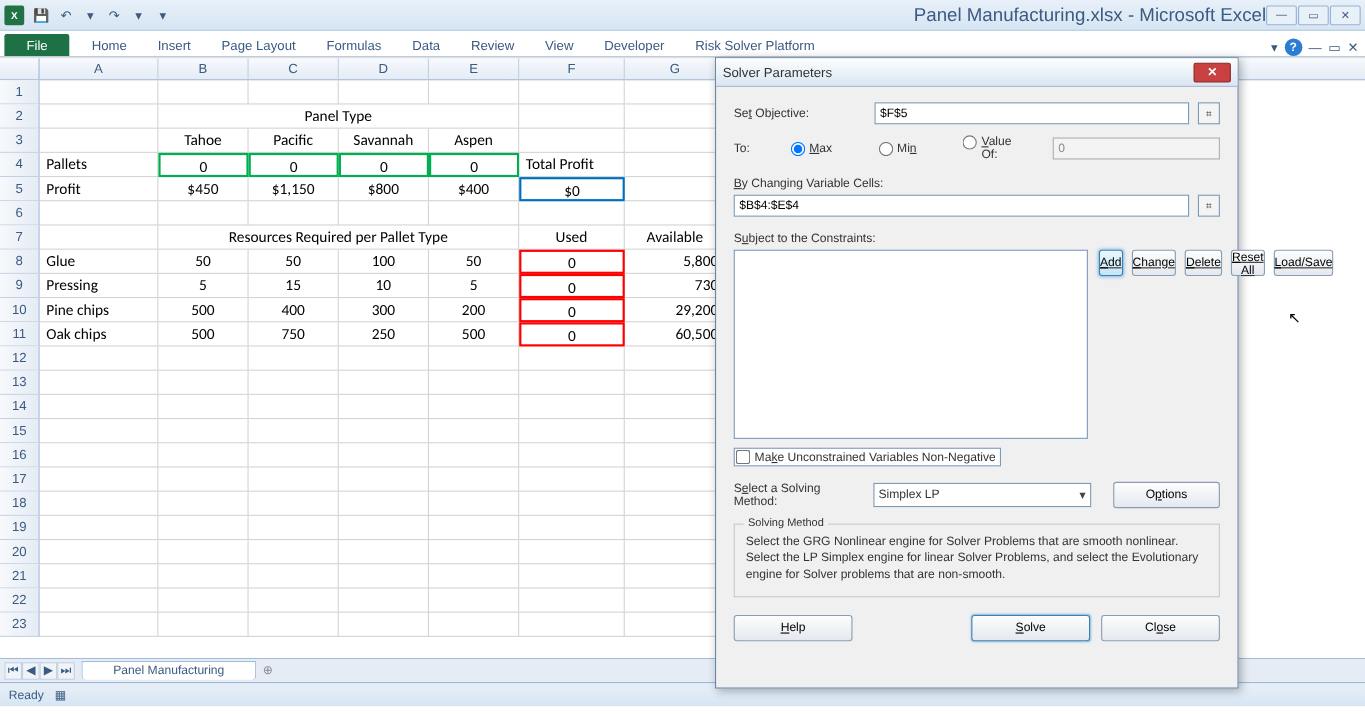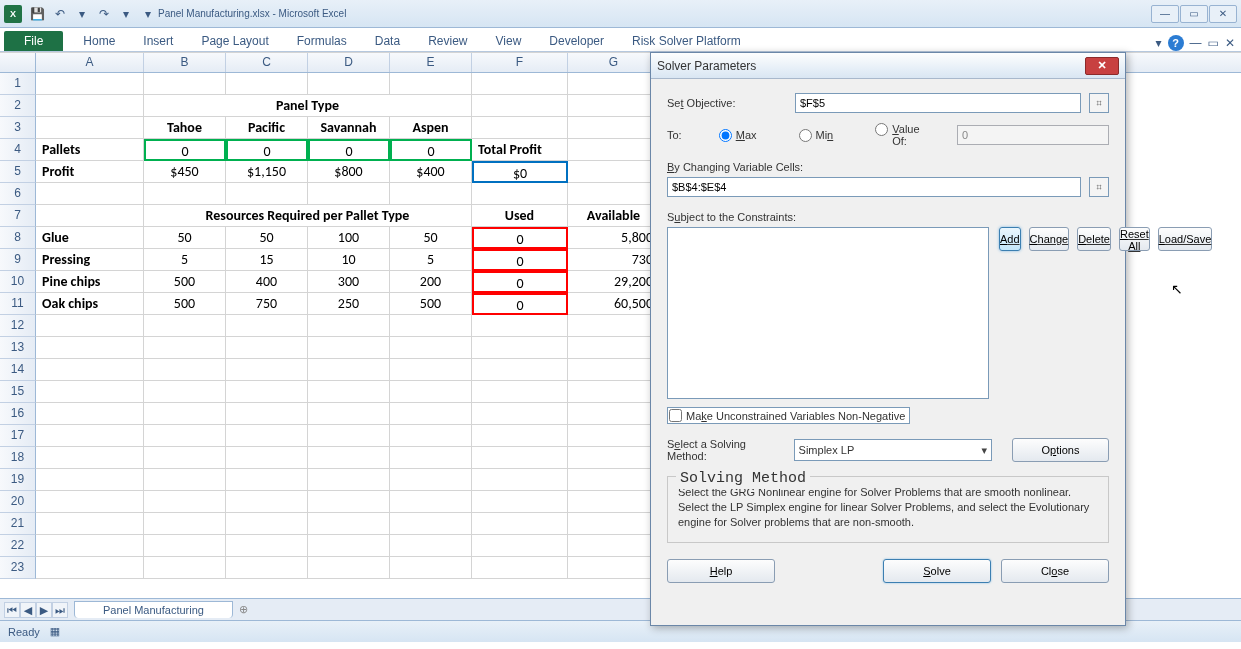--- a/index.html
+++ b/index.html
@@ -3,41 +3,41 @@
 <meta charset="utf-8">
 <style>
 * { box-sizing: border-box; margin: 0; padding: 0; font-family: "Segoe UI", Tahoma, sans-serif; }
 body { background: #fff; width: 1241px; height: 649px; overflow: hidden; position: relative; font-size: 12px; }
 
 
 .titlebar { height: 28px; background: linear-gradient(#e8f0f8,#d6e5f3); border-bottom: 1px solid #9db8d6; display: flex; align-items: center; padding: 0 4px; }
 .qat { display: flex; align-items: center; gap: 2px; }
 .qat .btn { width: 20px; height: 20px; display: flex; align-items: center; justify-content: center; color: #3b5a82; font-size: 12px; border-radius: 2px; }
 .excel-icon { width: 18px; height: 18px; background: #217346; color: #fff; border-radius: 2px; display: flex; align-items: center; justify-content: center; font-size: 9px; font-weight: bold; margin-right: 4px; }
-.title-text { flex: 1; text-align: left; color: #3b5a82; font-size: 10px; }
+.title-text { flex: 1; text-align: right; color: #3b5a82; font-size: 17px; }
 .wincontrols { display: flex; gap: 1px; }
 .winbtn { width: 28px; height: 18px; border: 1px solid #98b3d2; background: #e8f0f8; display: flex; align-items: center; justify-content: center; color: #3b5a82; font-size: 10px; border-radius: 2px; }
 
 
 .ribbon-tabs { height: 24px; background: #fff; border-bottom: 1px solid #b6c8de; display: flex; align-items: flex-end; padding-left: 4px; }
 .file-tab { background: #1e7145; color: #fff; padding: 3px 20px; font-size: 12px; border-radius: 2px 2px 0 0; margin-right: 6px; }
 .tab { padding: 3px 14px; color: #3b5a82; font-size: 12px; cursor: pointer; }
 .ribbon-right { margin-left: auto; display: flex; align-items: center; gap: 6px; padding-right: 6px; color: #3b5a82; }
 .help-icon { width: 16px; height: 16px; background: #2b7cd3; color: #fff; border-radius: 50%; display: flex; align-items: center; justify-content: center; font-size: 11px; font-weight: bold; }
 
 
 .sheet-area { position: relative; height: 546px; overflow: hidden; background: #fff; border-top: 1px solid #d4d4d4; }
 .col-headers { display: flex; height: 20px; background: linear-gradient(#f7f9fc,#e5ecf5); border-bottom: 1px solid #9db8d6; }
 .corner { width: 36px; border-right: 1px solid #9db8d6; }
 .col-h { border-right: 1px solid #c2d0e3; text-align: center; color: #3b5a82; line-height: 19px; font-size: 12px; }
 .rows { position: relative; }
 .row { display: flex; height: 22px; }
 .row-h { width: 36px; background: linear-gradient(90deg,#f7f9fc,#e5ecf5); border-right: 1px solid #9db8d6; border-bottom: 1px solid #c2d0e3; text-align: center; color: #3b5a82; line-height: 21px; font-size: 12px; }
 .cell { border-right: 1px solid #d4d4d4; border-bottom: 1px solid #d4d4d4; padding: 0 6px; line-height: 21px; font-size: 14px; overflow: hidden; white-space: nowrap; font-family: Calibri, Arial, sans-serif; }
-.bold { font-weight: bold; }
+.bold { font-weight: normal; }
 .center { text-align: center; }
 .right { text-align: right; }
 
 .wA{width:108px}.wB{width:82px}.wC{width:82px}.wD{width:82px}.wE{width:82px}.wF{width:96px}.wG{width:92px}
 
 .green-box { border: 2px solid #00b050 !important; }
 .blue-box { border: 2px solid #0070c0 !important; }
 .red-box { border: 2px solid #ff0000 !important; }
 
 
@@ -66,21 +66,21 @@
 .constraints-list { flex: 1; height: 172px; border: 1px solid #7a9ab8; background: #fff; overflow-y: scroll; }
 .side-btns { width: 110px; display: flex; flex-direction: row; gap: 8px; text-decoration: underline; }
 .dlg-btn { height: 24px; border: 1px solid #8a9db3; background: linear-gradient(#fdfdfd,#e4e9ef); border-radius: 3px; font-size: 11px; cursor: pointer; }
 .dlg-btn.highlight { border: 1px solid #3c7fb1; box-shadow: 0 0 3px #7fb7e2; background: linear-gradient(#eaf6fd,#c4e6f9); }
 .check-row { display: flex; align-items: center; gap: 4px; margin-top: 8px; border: 1px solid #7a9ab8; width: fit-content; padding: 1px 4px 1px 1px; background: #fff; }
 .method-row { display: flex; align-items: center; gap: 10px; margin-top: 14px; }
 .method-label { width: 130px; }
 .method-select { width: 220px; height: 22px; border: 1px solid #7a9ab8; background: #fff; display: flex; align-items: center; padding: 0 4px; position: relative; }
 .method-select::after { content: "▾"; position: absolute; right: 4px; color: #444; }
 .info-box { border: 1px solid #c8c8c8; margin-top: 14px; padding: 8px 10px 12px 10px; position: relative; font-size: 11px; color: #333; line-height: 1.35; }
-.info-title { position: absolute; top: -8px; left: 8px; background: #f0f0f0; padding: 0 4px; font-size: 15px; font-family: Liberation Mono, monospace; }
+.info-title { position: absolute; top: -8px; left: 8px; background: #f0f0f0; padding: 0 4px; font-size: 10px; }
 .dlg-footer { display: flex; gap: 10px; margin-top: 16px; justify-content: center; }
 .dlg-footer .spacer { flex: 1; }
 .footer-btn { width: 108px; height: 24px; border: 1px solid #8a9db3; background: linear-gradient(#fdfdfd,#e4e9ef); border-radius: 3px; font-size: 11px; }
 .footer-btn.primary { border: 1px solid #3c7fb1; box-shadow: 0 0 2px #7fb7e2; }
 .cursor { position: absolute; left: 520px; top: 228px; font-size: 14px; color: #000; pointer-events: none; }
 .underline { text-decoration: underline; }
 </style>
 </head>
 <body>
 

